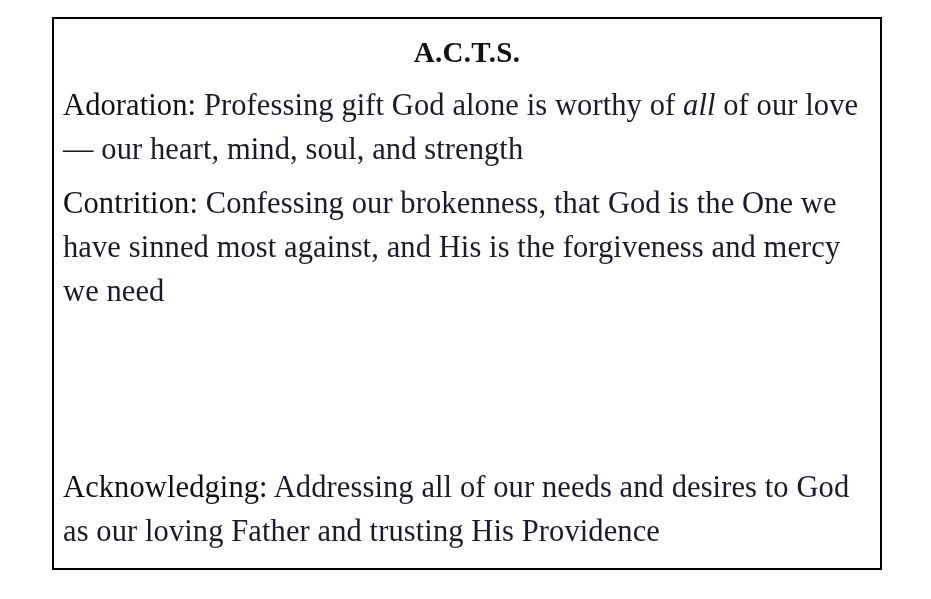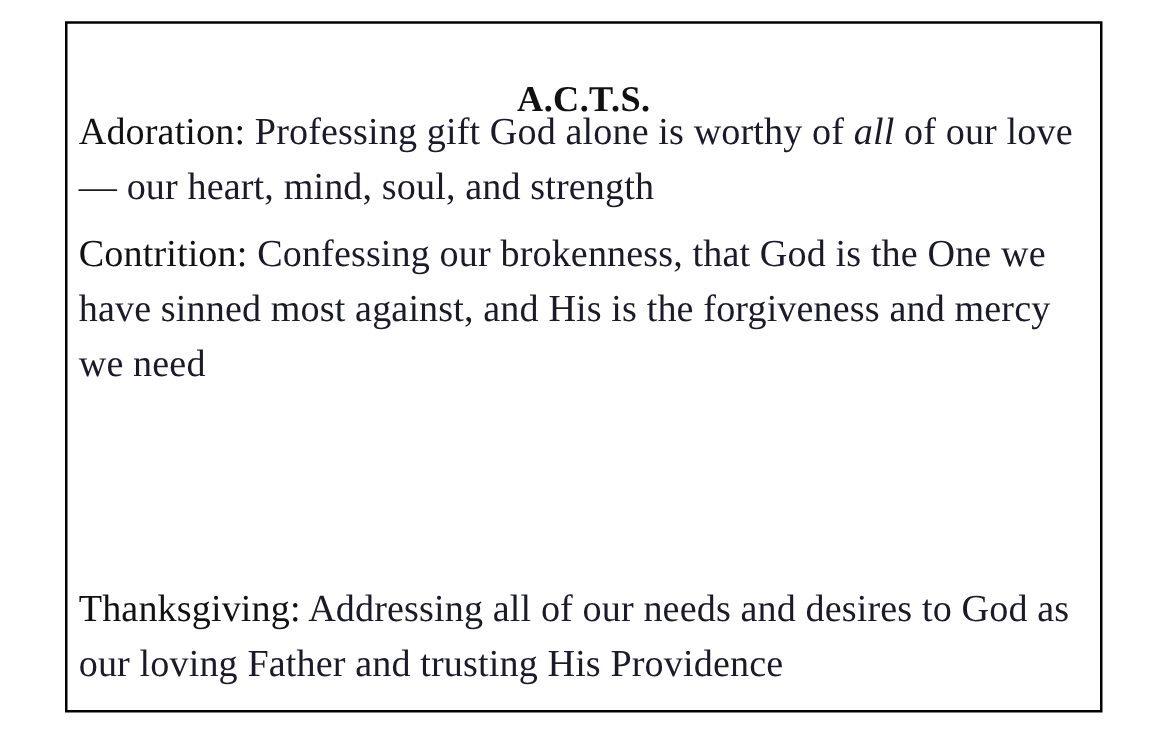--- a/index.html
+++ b/index.html
@@ -25,21 +25,20 @@
       position: absolute;
       left: 0;
       right: 0;
       top: 16px;
       text-align: center;
       font-weight: bold;
       font-size: 29px;
       line-height: 34px;
       color: #111111;
       letter-spacing: 0.3px;
-      margin-top: 28px;
     }
     .entry {
       position: absolute;
       left: 9px;
       right: 8px;
       font-size: 30.5px;
       line-height: 44px;
       letter-spacing: 0.1px;
     }
     .entry .term {
@@ -60,15 +59,15 @@
   <div class="entry entry-adoration">
     <span class="term">Adoration:</span><span> Professing gift God alone is worthy of </span><em>all</em><span> of our love— our heart, mind, soul, and strength</span>
   </div>
 
   <div class="entry entry-contrition">
     <span class="term">Contrition:</span><span> Confessing our brokenness, that God is the One we have sinned most against, and His is the forgiveness and mercy we need</span>
   </div>
 
 
   <div class="entry entry-supplication">
-    <span class="term">Thanksgiving:</span><span> Addressing all of our needs and desires to God as our loving Father and trusting His Providence</span>
+    <span class="term">Acknowledging:</span><span> Addressing all of our needs and desires to God as our loving Father and trusting His Providence</span>
   </div>
 </div>
 
 </body></html>

